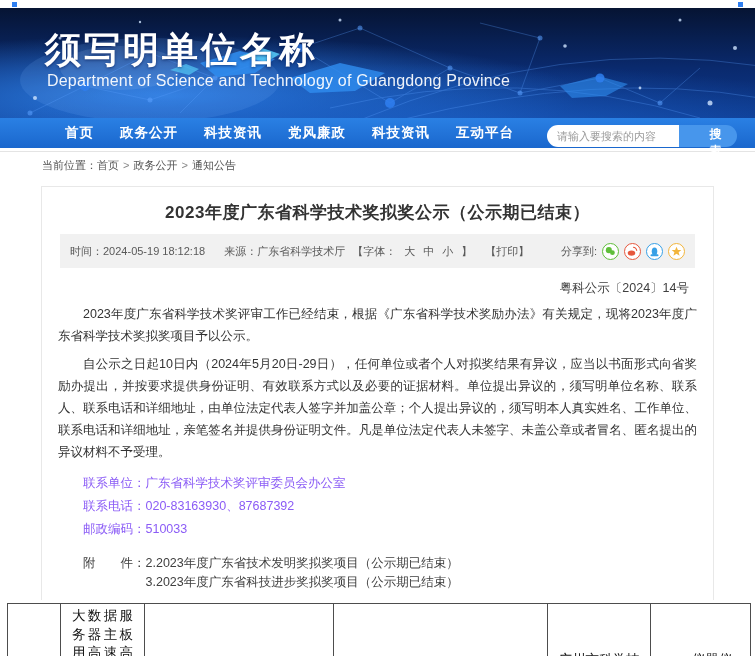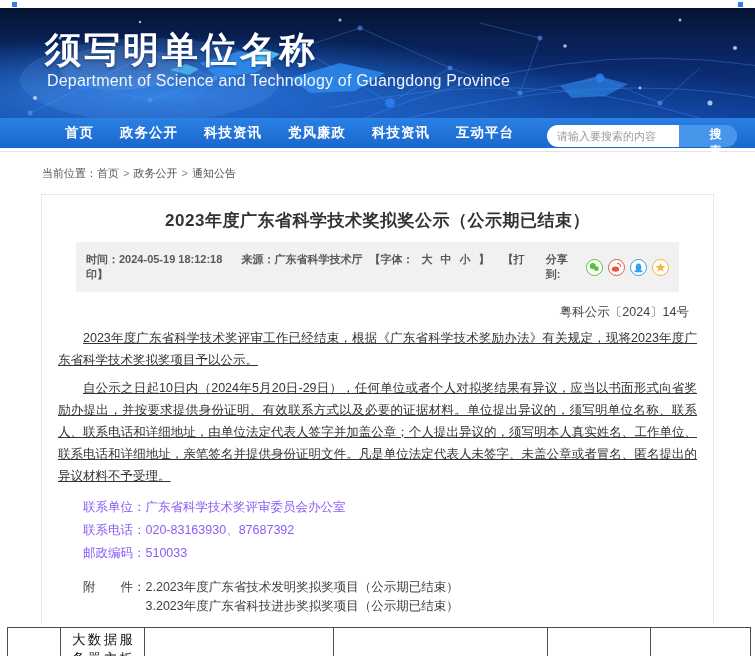--- a/index.html
+++ b/index.html
@@ -26,40 +26,40 @@
   .search{position:absolute;right:18px;top:4px;height:28px;display:flex;align-items:center;}
   .search input{width:132px;height:22px;border:none;outline:none;border-radius:11px 0 0 11px;
                 padding:0 10px;font-size:11px;color:#333;box-sizing:border-box;font-family:inherit;}
   .search input::placeholder{color:#9a9a9a;}
   .search button{width:58px;height:22px;border:none;border-radius:0 11px 11px 0;background:#4796ec;
                  color:#fff;font-size:12px;letter-spacing:4px;font-weight:bold;cursor:pointer;font-family:inherit;padding-left:25px;}
 
   .subline{height:1px;background:#e4e4e4;margin-top:3px;}
 
   
-  .breadcrumb{padding:6px 0 7px 42px;font-size:11px;color:#555;margin-top:8px;}
+  .breadcrumb{padding:6px 0 7px 42px;font-size:11px;color:#555;}
   .bc-link{cursor:pointer;}
   .bc-sep{margin:0 4px;color:#888;}
 
   
   .article-box{margin:6px 41px 0;border:1px solid #e8e8e8;border-bottom:none;
                padding:12px 10px 8px;box-sizing:border-box;}
   .art-title{margin:2px 0 10px;text-align:center;font-size:17px;font-weight:bold;color:#333;letter-spacing:.5px;}
-  .meta{margin:0 24px;height:26px;background:#f1f1f1;font-size:11px;color:#595959;display:flex;
-        justify-content:space-between;align-items:center;padding:12px 10px;font-weight:bold;}
+  .meta{margin:0 8px;height:26px;background:#f1f1f1;font-size:11px;color:#595959;display:flex;
+        justify-content:space-between;align-items:center;padding:4px 10px;}
   .meta-left span{margin-right:4px;}
   .meta-time{margin-right:16px !important;}
   .fontsize-btn{cursor:pointer;margin:0 4px !important;}
   .print-btn{cursor:pointer;margin-left:6px !important;}
   .meta-right{display:flex;align-items:center;}
   .share-icon{width:17px;height:17px;border-radius:50%;background:#fff;display:inline-flex;
               align-items:center;justify-content:center;margin-left:5px;cursor:pointer;box-sizing:border-box;}
 
   .docnum{text-align:right;padding:12px 14px 0 0;font-size:12.5px;color:#404040;}
-  .para{margin:6px 6px 0;font-size:12.5px;line-height:22px;color:#333;text-indent:2em;text-align:justify;text-decoration:underline;}
+  .para{margin:6px 6px 0;font-size:12.5px;line-height:22px;color:#333;text-indent:2em;text-align:justify;}
   .contact{margin:9px 6px 0;padding-left:2em;font-size:12.5px;line-height:23px;color:#8b5cf6;}
   .attach{margin:13px 6px 0;padding-left:2em;font-size:12.5px;line-height:19px;color:#404040;display:flex;}
   .attach-items div{cursor:pointer;}
 
   
   table.award{margin:3px 0 0 7px;border-collapse:collapse;width:743px;table-layout:fixed;
               font-family:"Liberation Serif","DejaVu Serif",serif;font-size:13.5px;color:#111;}
   table.award td{border:1px solid #4d4d4d;vertical-align:middle;overflow:hidden;}
   tr.row-main{height:132px;}
   .c-no{text-align:center;font-size:14px;}

